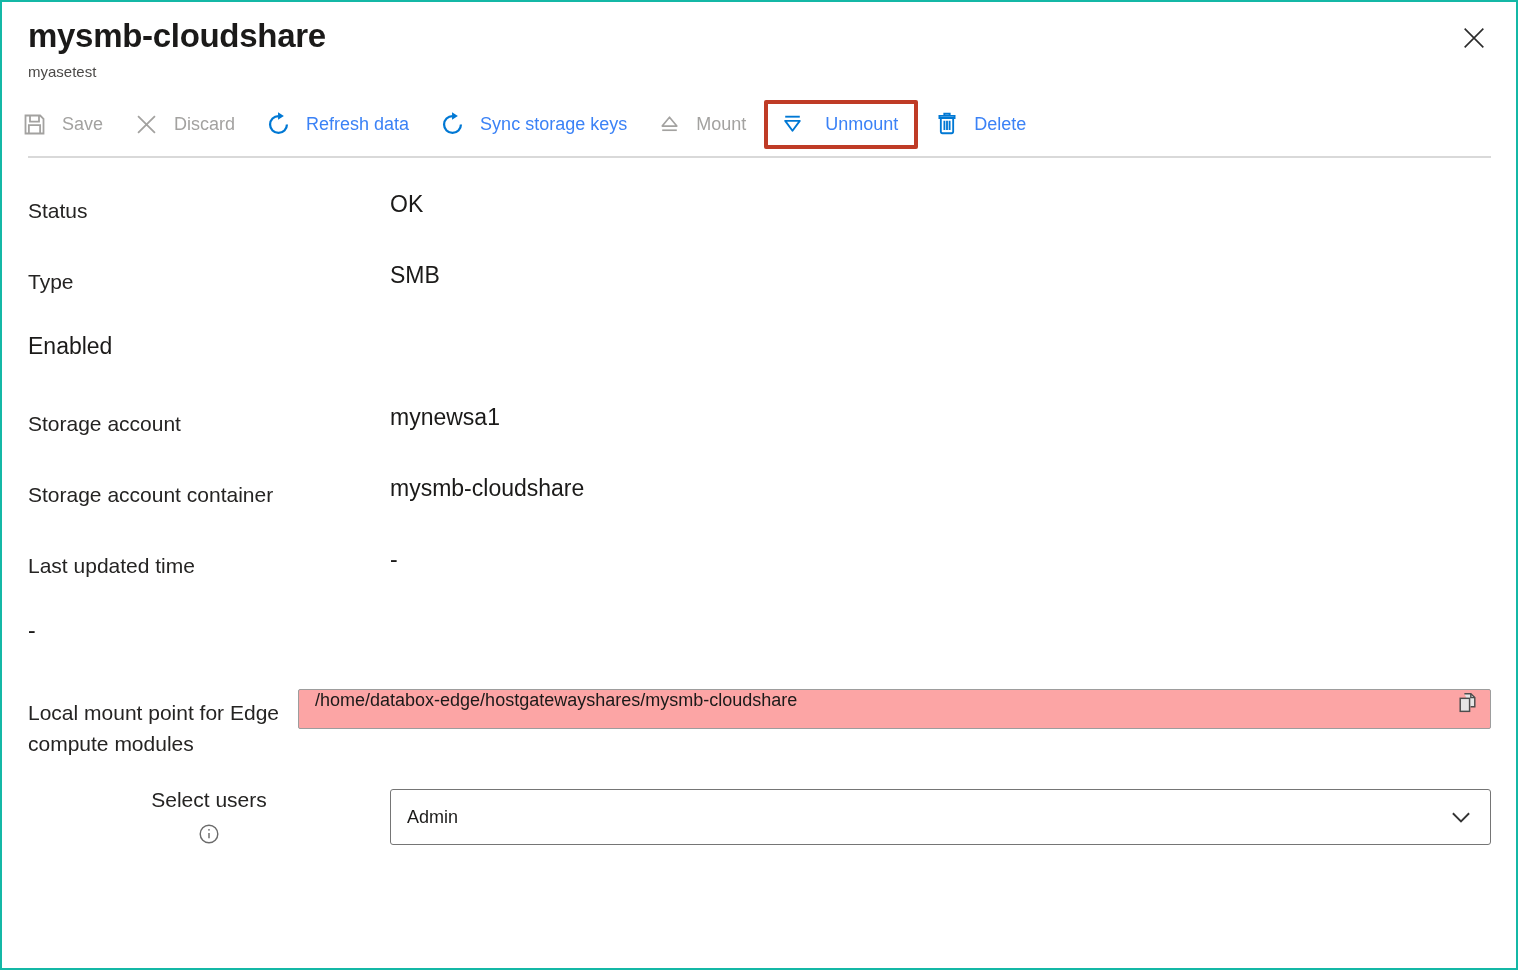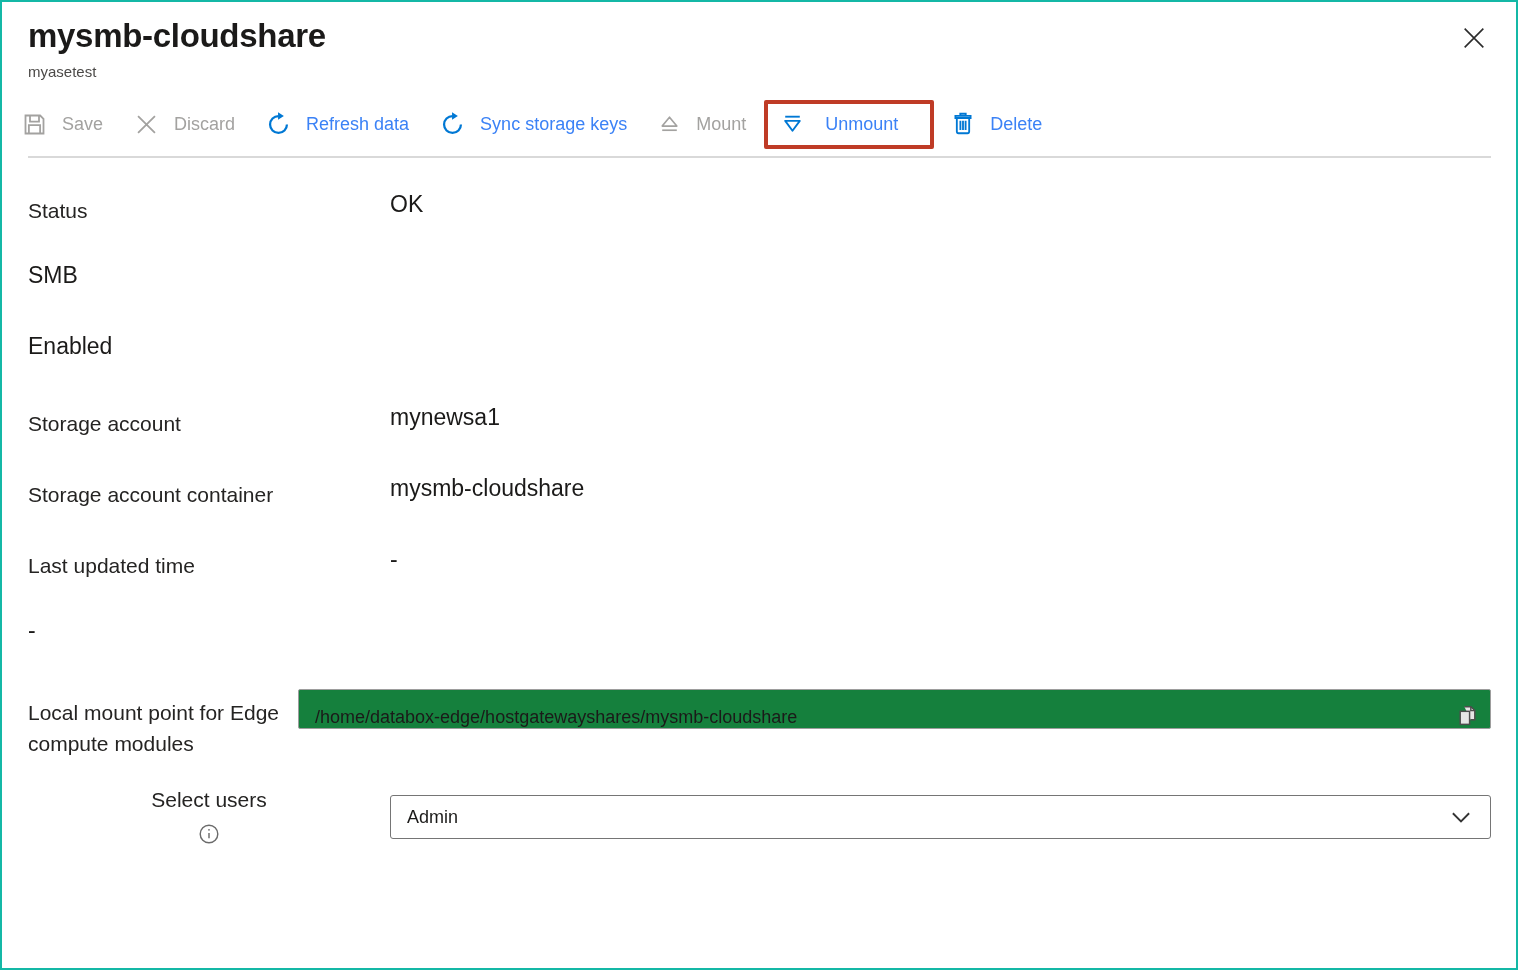--- a/index.html
+++ b/index.html
@@ -38,56 +38,56 @@
     font-size: 18px; color: #3b82f6; cursor: pointer;
     margin-right: 30px; white-space: nowrap;
   }
   .tb-item.disabled { color: #a3a2a0; cursor: default; }
   .annotation-box {
     border: 4px solid #bf3b26; border-radius: 2px;
     padding: 8px 16px 8px 12px;
     display: flex; align-items: center;
     margin-right: 16px; margin-left: -12px;
   }
-  .annotation-box .tb-item { margin-right: 16px; gap: 20px; }
+  .annotation-box .tb-item { margin-right: 0; gap: 20px; }
   .separator { margin: 6px 25px 0 26px; border-top: 2px solid #d9d9d9; }
   
   .fields { padding: 42px 25px 0 26px; }
   .row { display: flex; align-items: flex-start; margin-bottom: 49px; }
   .row .flabel {
     width: 362px; flex-shrink: 0;
     font-size: 21px; color: #252423; line-height: 22px;
   }
   .row .fvalue {
     font-size: 23px; color: #1b1a19; line-height: 22px;
     position: relative; top: -7px;
   }
   .row-mount { margin-bottom: 30px; min-height: 62px; }
   .row-mount .flabel { max-width: 270px; line-height: 31px; }
   .pathbox {
-    flex: 1; display: flex; align-items: flex-end;
+    flex: 1; display: flex; align-items: flex-start;
     height: 40px; margin-top: -8px;
-    background: #15803d; border: 1px solid #9d9d9d; border-radius: 2px;
+    background: #fca5a5; border: 1px solid #9d9d9d; border-radius: 2px;
     padding: 0 10px 0 16px;
   }
   .pathbox .ptext {
     flex: 1; font-size: 18px; color: #1b1a19;
     white-space: nowrap; overflow: hidden;
   }
   .copy-btn {
     background: transparent; border: none; padding: 0; cursor: pointer;
     display: flex; align-items: center;
   }
   .row-select { align-items: center; margin-bottom: 0; }
   .row-select .flabel {
     display: flex; align-items: center; gap: 12px; flex-direction: column;
   }
   .dropdown {
     flex: 1; display: flex; align-items: center;
-    height: 44px;
+    height: 56px;
     background: #fff; border: 1px solid #757575; border-radius: 3px;
     padding: 0 14px 0 16px; cursor: pointer;
   }
   .dropdown .dtext { flex: 1; font-size: 18px; color: #1b1a19; }
   .icon { display: inline-flex; flex-shrink: 0; }
 </style>
 </head>
 <body>
 
 <div class="page">
@@ -186,20 +186,21 @@
   <div class="separator"></div>
 
   <div class="fields">
 
     <div class="row">
       <div class="flabel">Status</div>
       <div class="fvalue">OK</div>
     </div>
 
     <div class="row">
+      <div class="flabel">Type</div>
       <div class="fvalue">SMB</div>
     </div>
 
     <div class="row">
       <div class="fvalue">Enabled</div>
     </div>
 
     <div class="row">
       <div class="flabel">Storage account</div>
       <div class="fvalue">mynewsa1</div>

